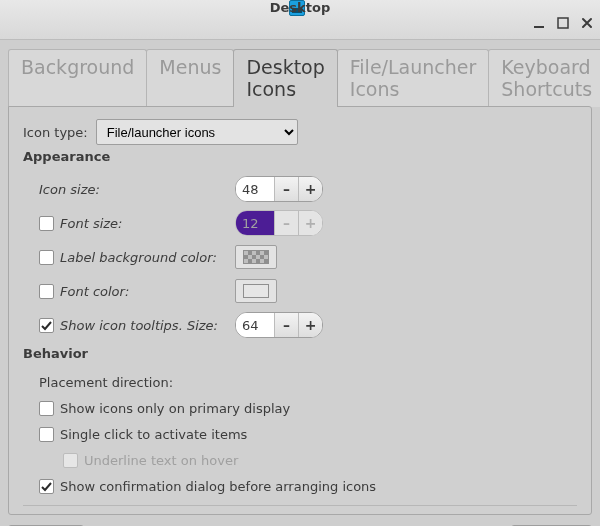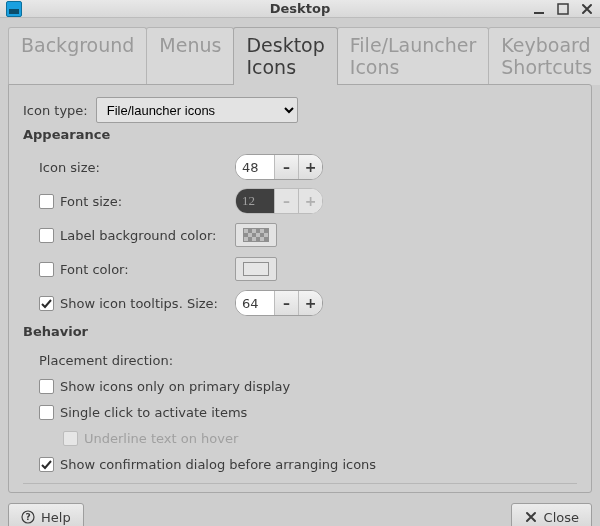--- a/index.html
+++ b/index.html
@@ -6,26 +6,27 @@
   html, body { margin: 0; padding: 0; }
   body {
     width: 600px; height: 526px;
     background: #cecece;
     font-family: "DejaVu Sans", "Liberation Sans", Arial, sans-serif;
     font-size: 13px;
     color: #3c3c3c;
     overflow: hidden;
   }
   .titlebar {
-    height: 18px;
+    height: 40px;
     background: linear-gradient(#e8e8e8, #d8d8d8);
     border-bottom: 1px solid #bcbcbc;
     display: flex; align-items: center;
     padding: 0 6px;
     position: relative;
+    flex-direction: column;
   }
   .title-icon {
     width: 16px; height: 16px;
     background: #1aa0e0;
     border: 1px solid #0c6f9c;
     border-radius: 2px;
     position: relative;
     margin-right: 6px;
   }
   .title-icon::after {
@@ -91,21 +92,21 @@
   }
   select.combo.big { width: 202px; }
   select.combo.med { width: 202px; }
 
   .section-title { font-weight: bold; margin: 4px 0 8px 0; }
 
   .form-grid .frow {
     display: flex; align-items: center;
     min-height: 34px;
   }
-  .label-col { width: 212px; display: flex; align-items: center; padding-left: 16px; }
+  .label-col { width: 212px; display: flex; align-items: center; padding-left: 16px; font-style: italic; }
   .ctrl-col { display: flex; align-items: center; }
 
   .chk {
     width: 15px; height: 15px;
     border: 1px solid #8f8f8f;
     background: #fff;
     border-radius: 2px;
     margin-right: 6px;
     display: inline-flex; align-items: center; justify-content: center;
     flex-shrink: 0;
@@ -129,21 +130,21 @@
   }
   .spinner .btn {
     width: 24px;
     border-left: 1px solid #bcbcbc;
     background: linear-gradient(#f3f3f3,#dedede);
     display: flex; align-items: center; justify-content: center;
     font-weight: bold;
     font-size: 14px;
   }
   .spinner.disabled { border-color: #bcbcbc; color: #a0a0a0; }
-  .spinner.disabled .val { background: #404040; color: #a0a0a0; font-family: Liberation Serif, serif; }
+  .spinner.disabled .val { background: #4c1d95; color: #a0a0a0; }
   .spinner.disabled .btn { background: #e4e4e4; color: #b0b0b0; }
 
   .color-btn {
     width: 42px; height: 24px;
     border: 1px solid #9e9e9e;
     background: #e3e3e3;
     border-radius: 2px;
     display: inline-flex; align-items: center; justify-content: center;
   }
   .swatch {

